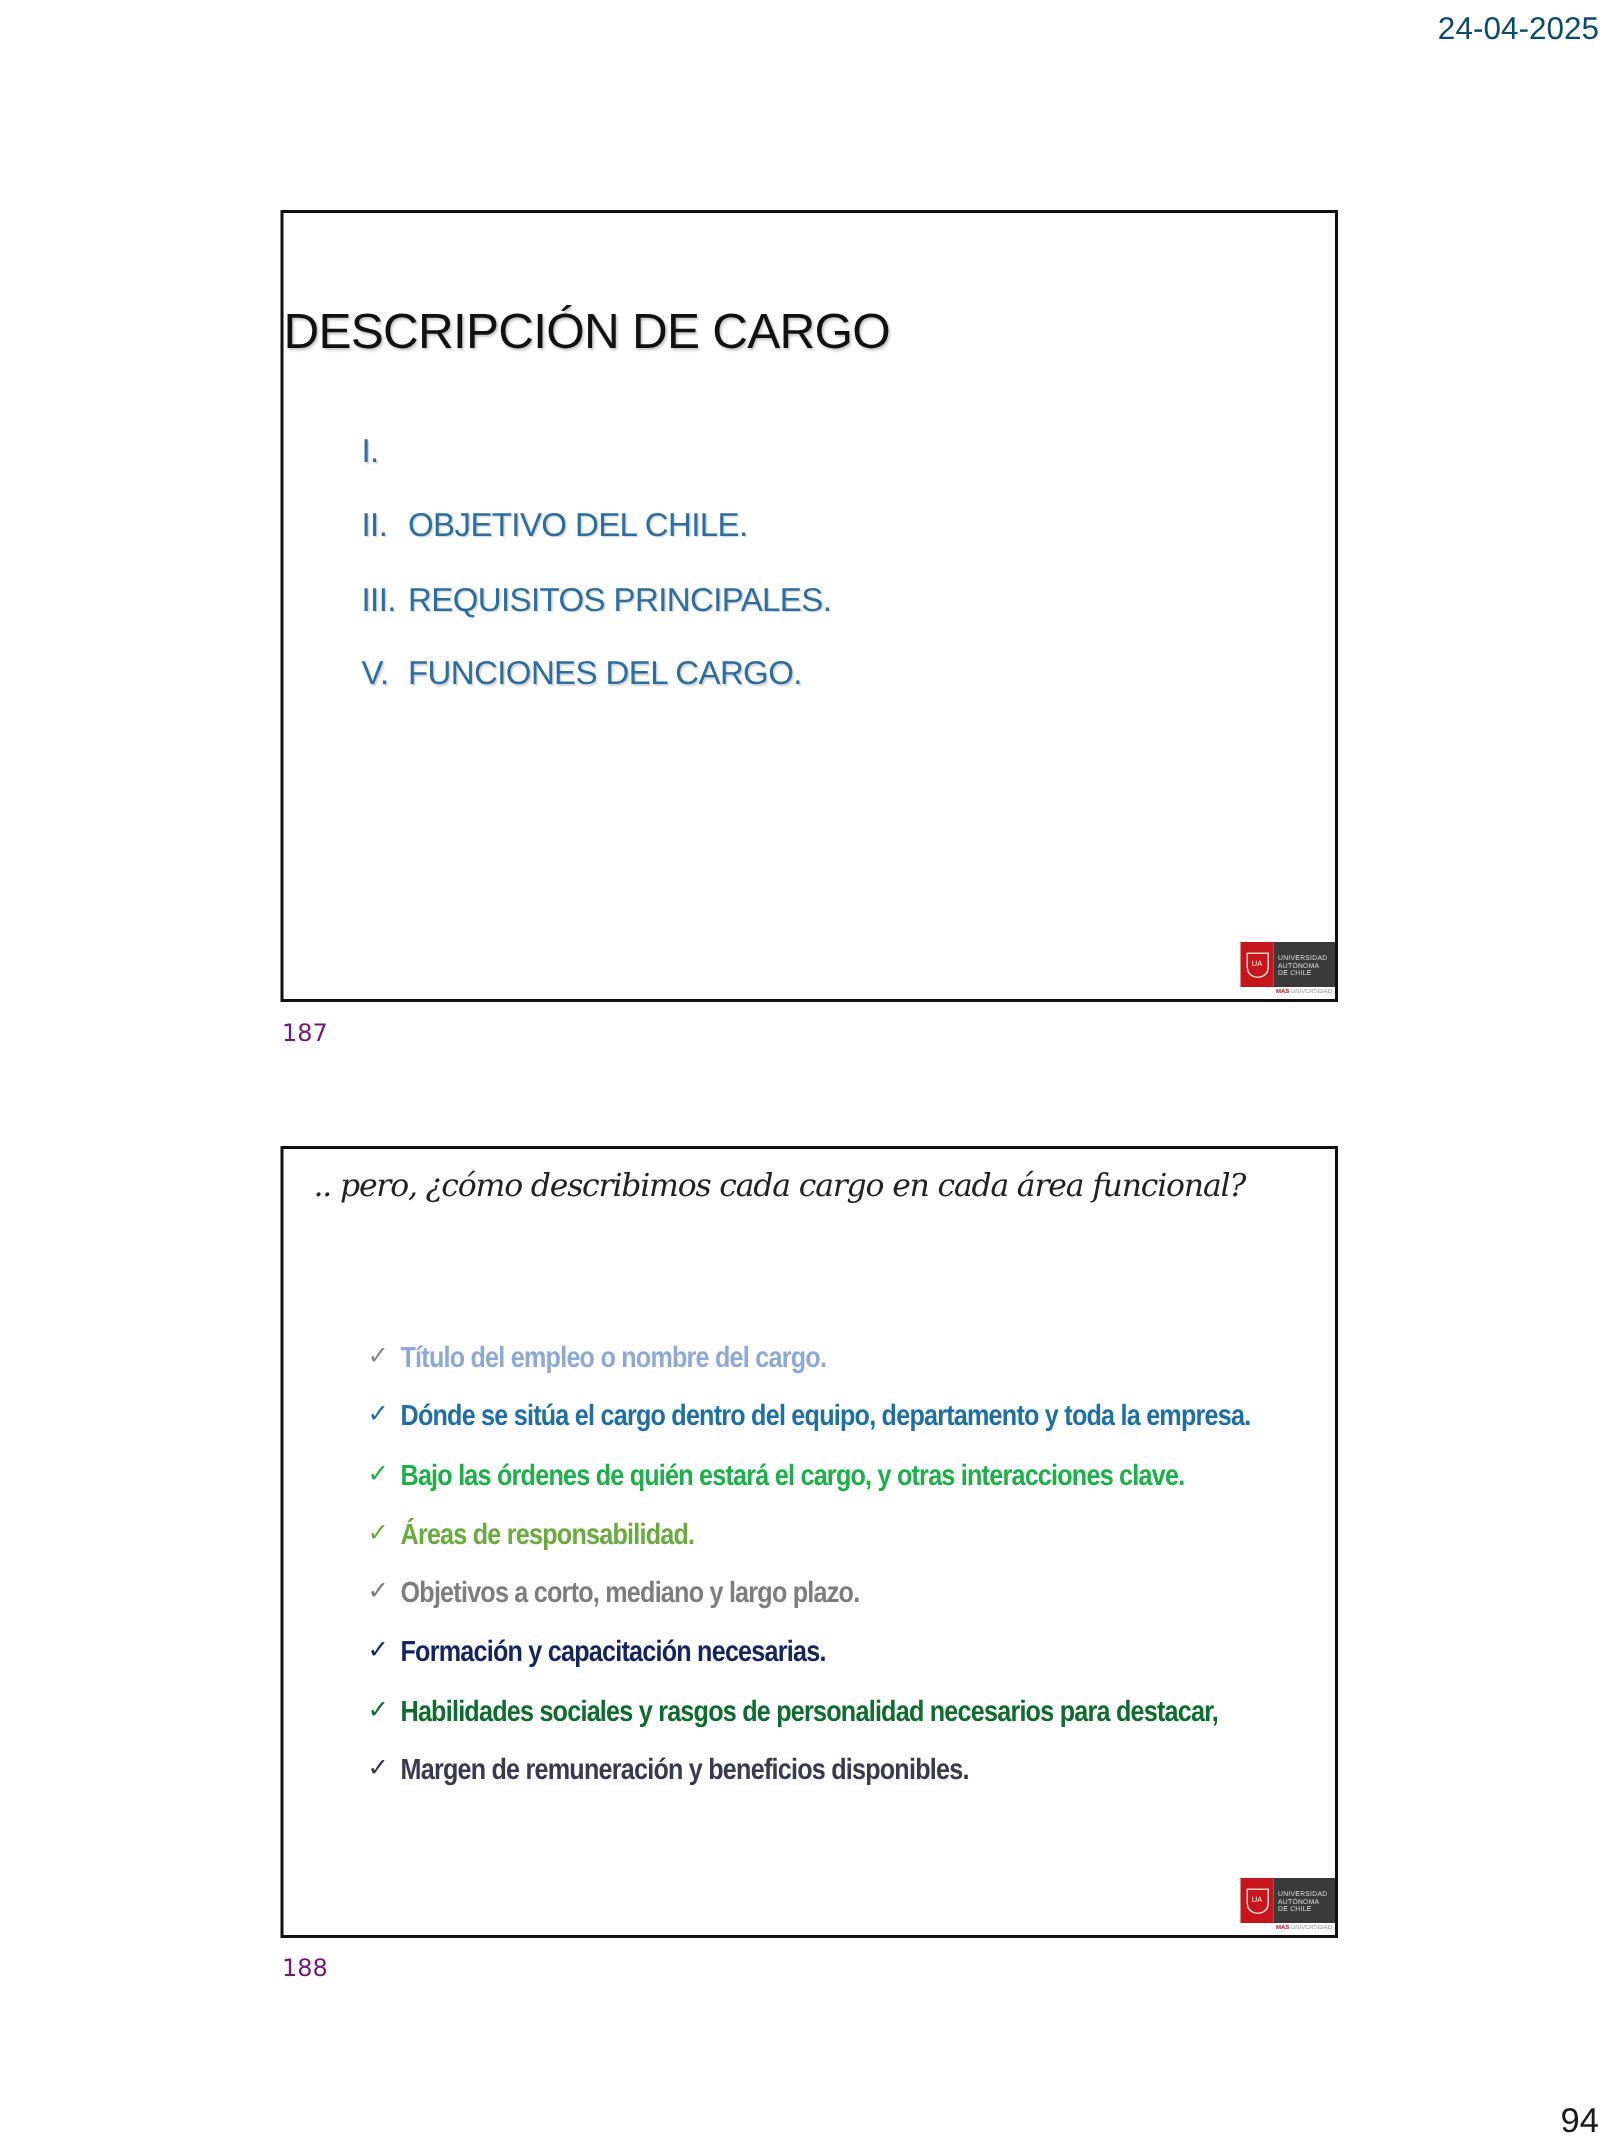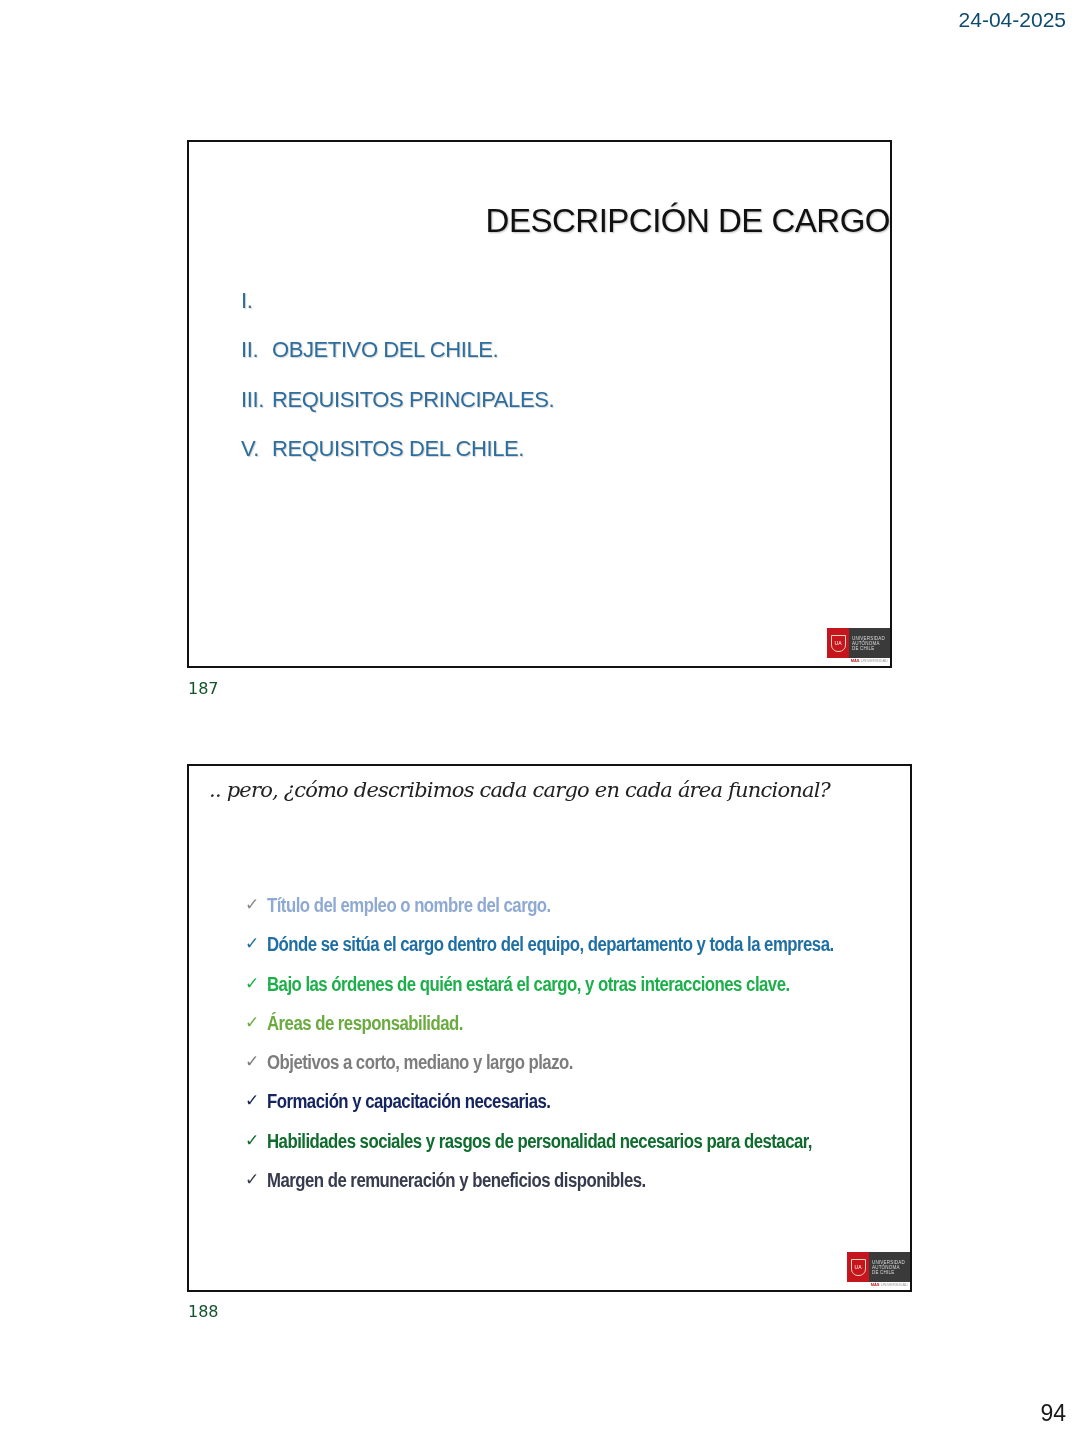--- a/index.html
+++ b/index.html
@@ -16,31 +16,31 @@
   .page-number {
     position: absolute; right: 14px; top: 1400px;
     font-size: 23px; color: #1a1a1a;
     font-family: "Liberation Sans", sans-serif;
   }
   .slide {
     position: absolute; left: 187px; width: 701px; height: 524px;
     border: 2px solid #111; background: #fff; box-sizing: content-box;
   }
   .slide1 { top: 140px; }
-  .slide2 { top: 764px; padding-left: 20px; }
+  .slide2 { top: 764px; }
   .slide-num {
-    position: absolute; left: 188px; font-size: 16px; color: #14532d;
+    position: absolute; left: 188px; font-size: 16px; color: #701a75;
     font-family: "DejaVu Sans", sans-serif;
   }
   .slide-num.n1 { top: 679px; }
   .slide-num.n2 { top: 1302px; }
 
   
   .s1-title {
-    position: absolute; top: 60px; left: 0; right: 0; text-align: right;
+    position: absolute; top: 60px; left: 0; right: 0; text-align: left;
     font-size: 33px; color: #111;
     font-family: "Liberation Sans Narrow", "Liberation Sans", sans-serif;
     letter-spacing: -0.5px;
     text-shadow: 1px 1px 2px rgba(0,0,0,0.25);
   }
   .s1-list { position: absolute; top: 146px; left: 52px; margin: 0; padding: 0; list-style: none; }
   .s1-list li {
     height: 49.3px; font-size: 22px; color: #2e6e9e;
     text-shadow: 1px 1px 1px rgba(0,0,0,0.18);
     display: flex; letter-spacing: -0.4px;
@@ -109,21 +109,21 @@
     <li>
         <span class="num">II.</span>
         <span>OBJETIVO DEL CHILE.</span>
       </li>
     <li>
         <span class="num">III.</span>
         <span>REQUISITOS PRINCIPALES.</span>
       </li>
     <li>
         <span class="num">V.</span>
-        <span>REQUISITOS DEL CHILE.</span>
+        <span>FUNCIONES DEL CARGO.</span>
       </li>
   </ul>
   <div class="logo">
     <div class="logo-top">
       <div class="logo-shield">
           <span>UA</span>
         </div>
       <div class="logo-text">
         <div>UNIVERSIDAD</div>
           <div>AUTÓNOMA</div>

